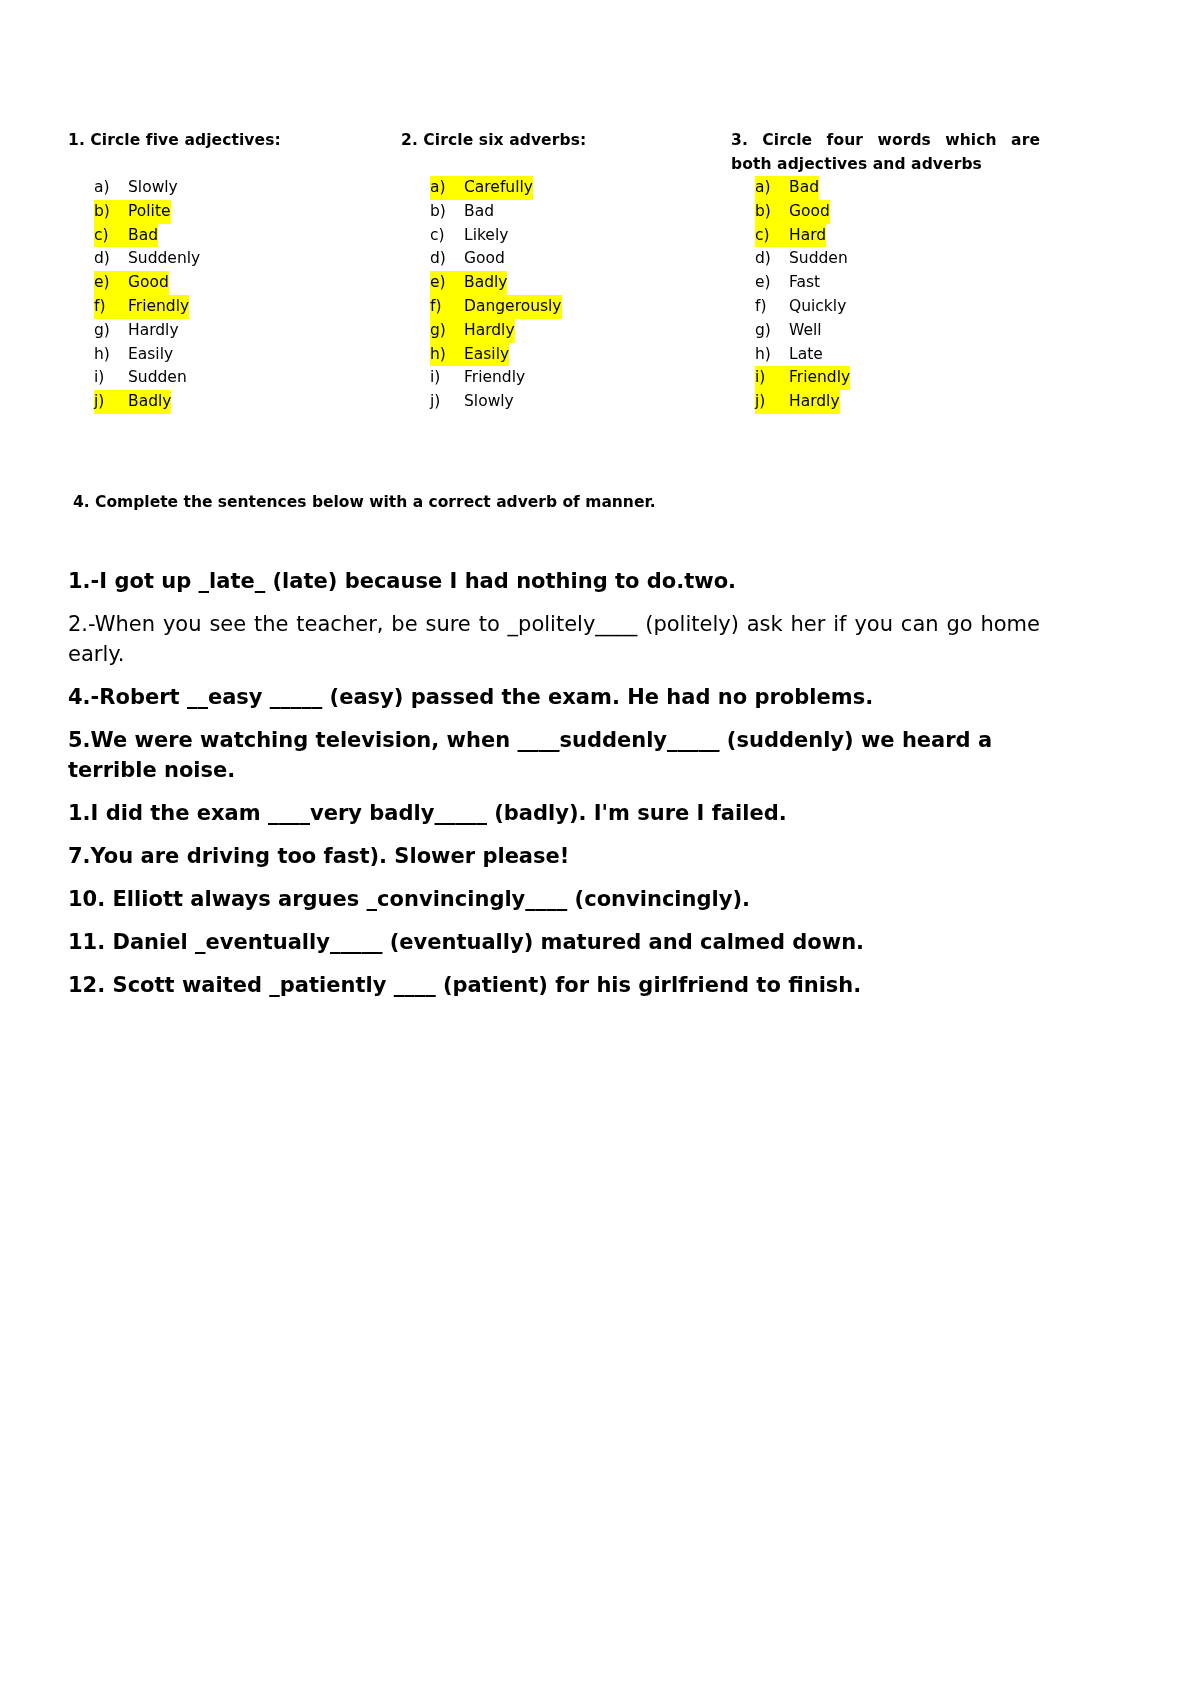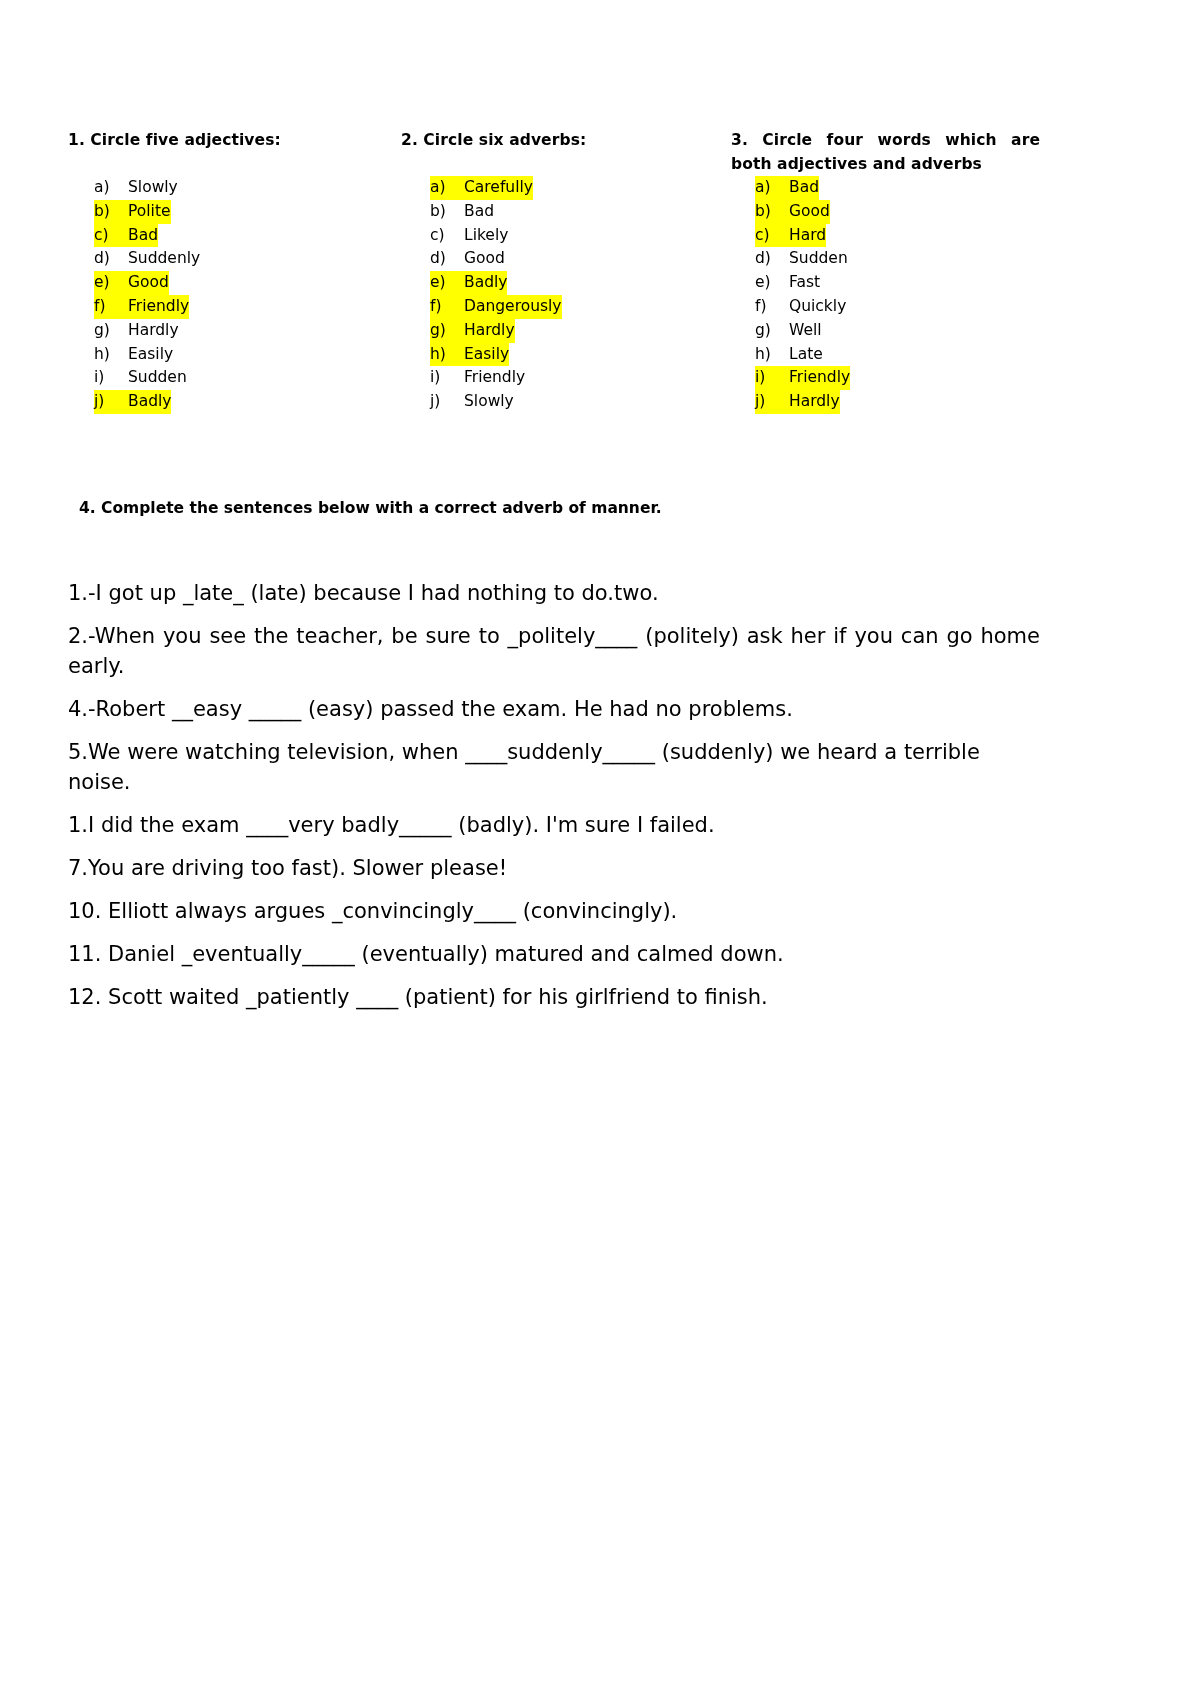--- a/index.html
+++ b/index.html
@@ -89,21 +89,21 @@
   }
   .c1 .ex-list { padding-left: 26px; padding-top: 24px; }
   .c2 .ex-list { padding-left: 29px; padding-top: 24px; }
   .c3 .ex-list { padding-left: 24px; padding-top: 0px; }
 
   
   .ex4-heading {
     font-weight: bold;
     font-size: 15.5px;
     line-height: 22px;
-    margin: 11px;
+    margin: 5px;
     padding-top: 72px;
   }
   .ex4-sub {
     font-size: 21px;
     line-height: 28px;
     margin: 0;
     padding-top: 18px;
   }
   .sent-list {
     margin: 0;
@@ -112,20 +112,21 @@
     padding-top: 48px;
   }
   .sent-list li {
     font-size: 21px;
     line-height: 30px;
     margin-bottom: 13px;
     text-align: justify;
   }
   .sent-list li.nojust {
     text-align: left;
+    font-weight: bold;
   }
 </style>
 </head>
 <body>
 
 <div class="page">
   <div class="content">
 
     <div class="ex-columns">
 

